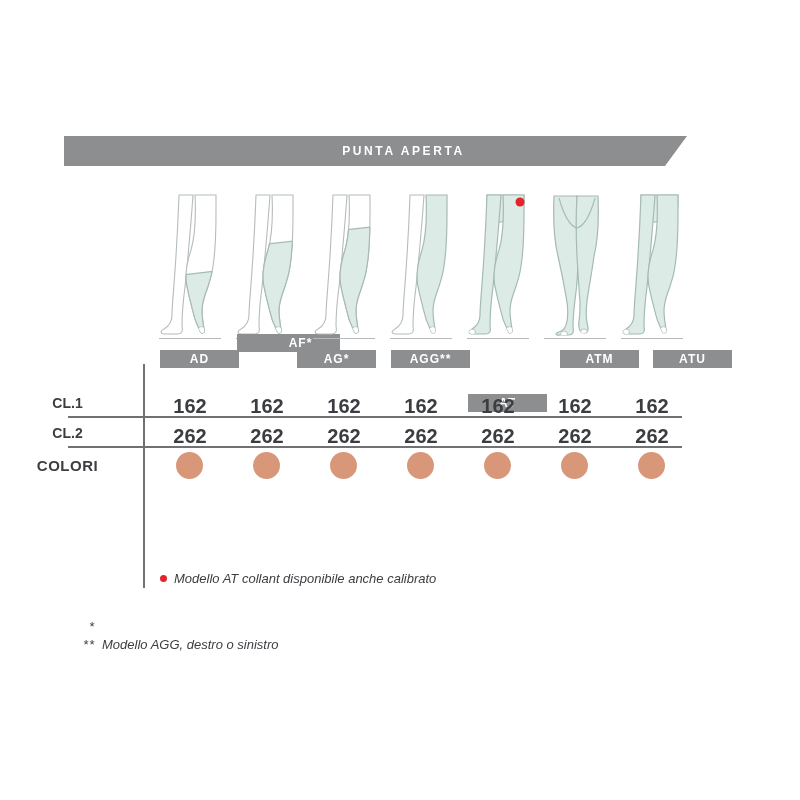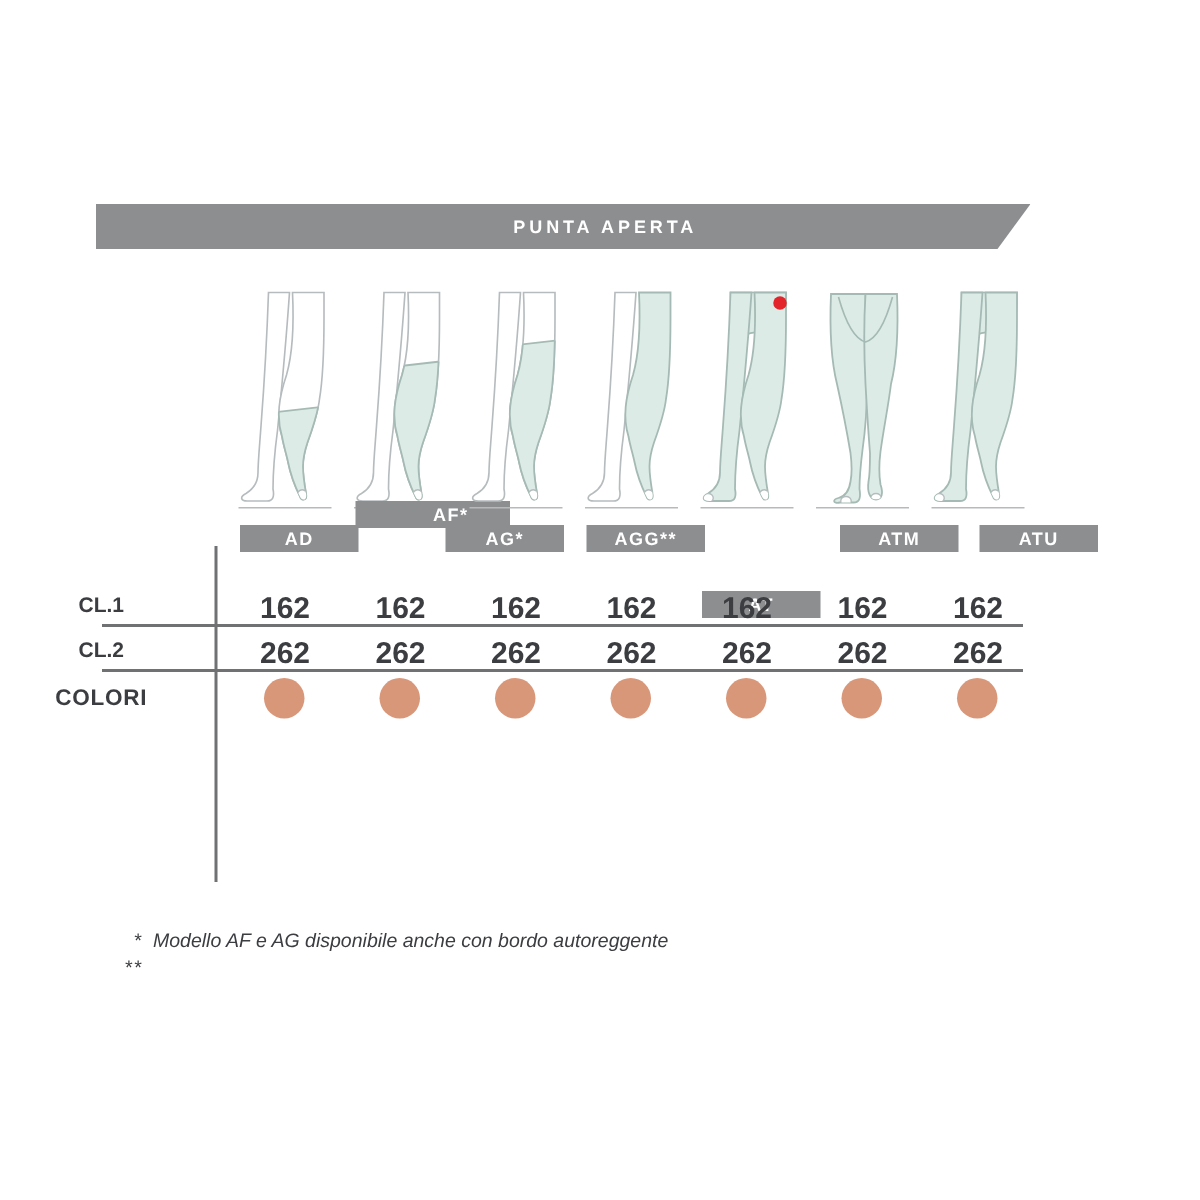--- a/index.html
+++ b/index.html
@@ -231,22 +231,26 @@
       <div class="cellnum" style="left:468px;top:425px;">262</div>
       <div class="swatch" style="left:484px;top:452px;"></div>
       <div class="cellnum" style="left:545px;top:395px;">162</div>
       <div class="cellnum" style="left:545px;top:425px;">262</div>
       <div class="swatch" style="left:561px;top:452px;"></div>
       <div class="cellnum" style="left:622px;top:395px;">162</div>
       <div class="cellnum" style="left:622px;top:425px;">262</div>
       <div class="swatch" style="left:638px;top:452px;"></div>
     </div>
 
+  <div class="footnote" style="left:160px;top:571px;">
+    <span class="dot"></span>
+    <span>Modello AT collant disponibile anche calibrato</span>
+  </div>
 
   <div class="footnote" style="left:55px;top:619px;">
     <span class="star">*</span>
-    <span>Modello AF e AG disponibile anche con bordo autoreggente</span>
   </div>
   <div class="footnote" style="left:55px;top:637px;">
     <span class="star">**</span>
+    <span>Modello AGG, destro o sinistro</span>
   </div>
 
 </div>
 
 </body></html>

